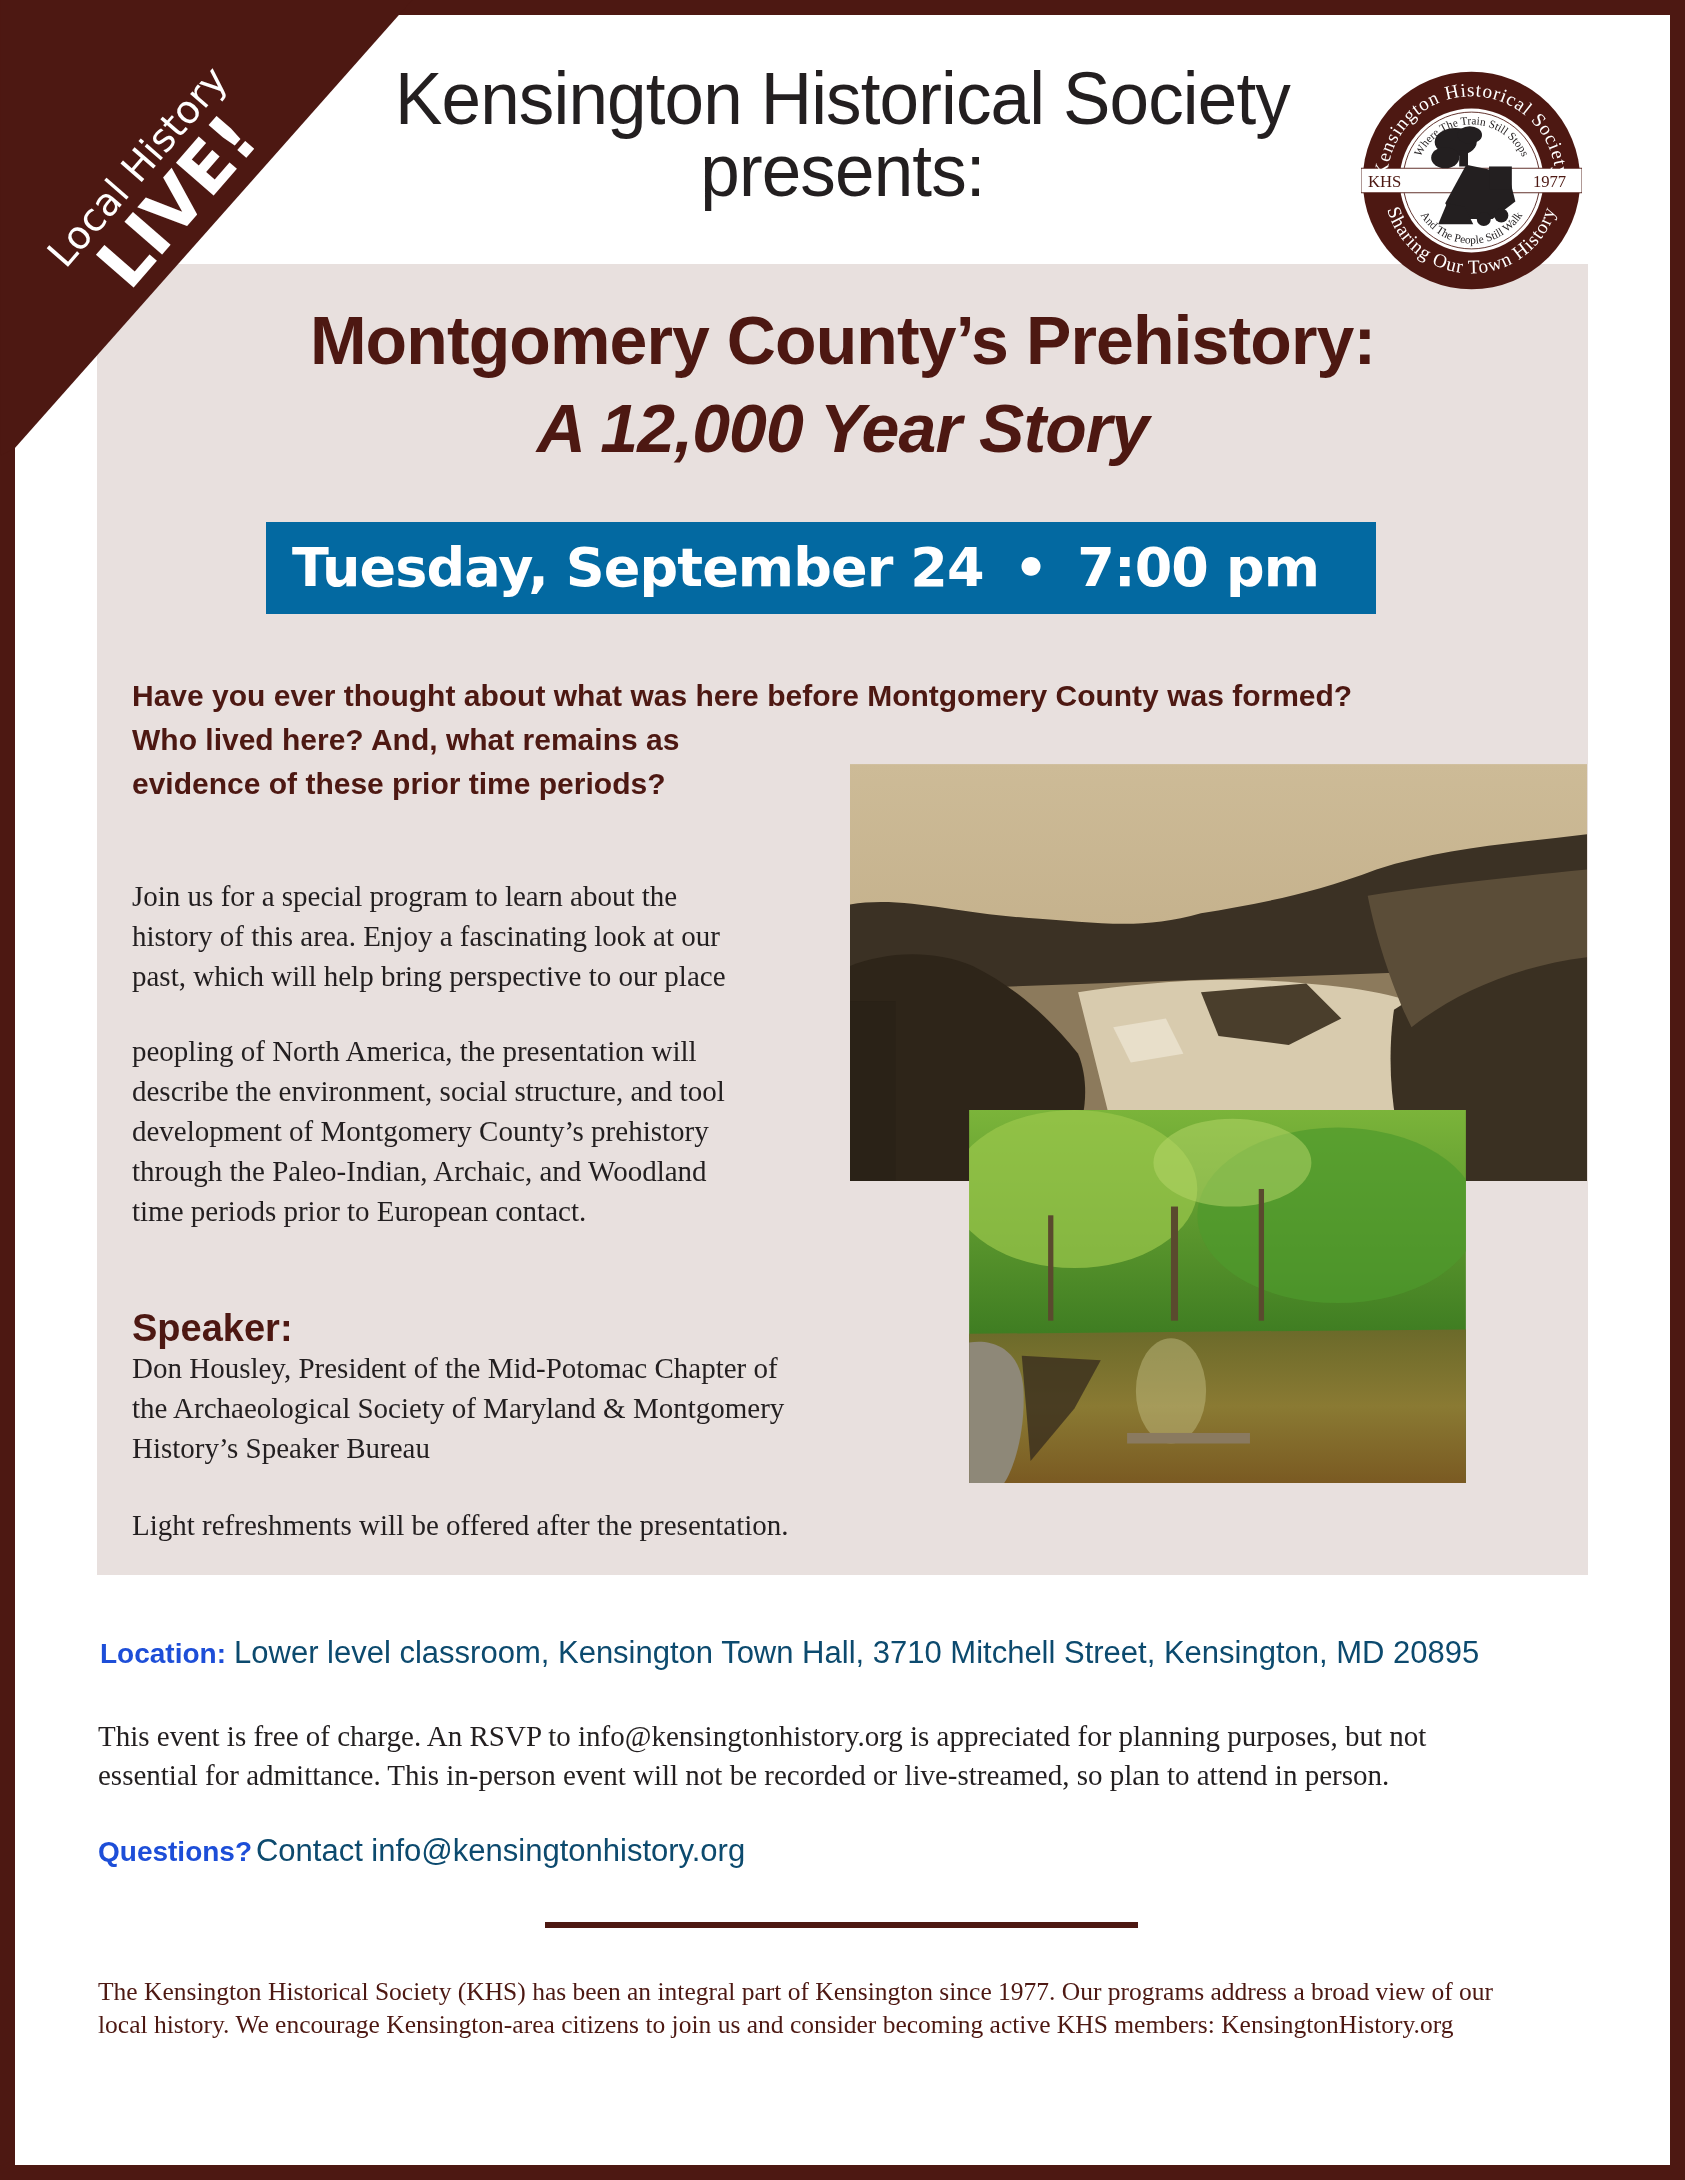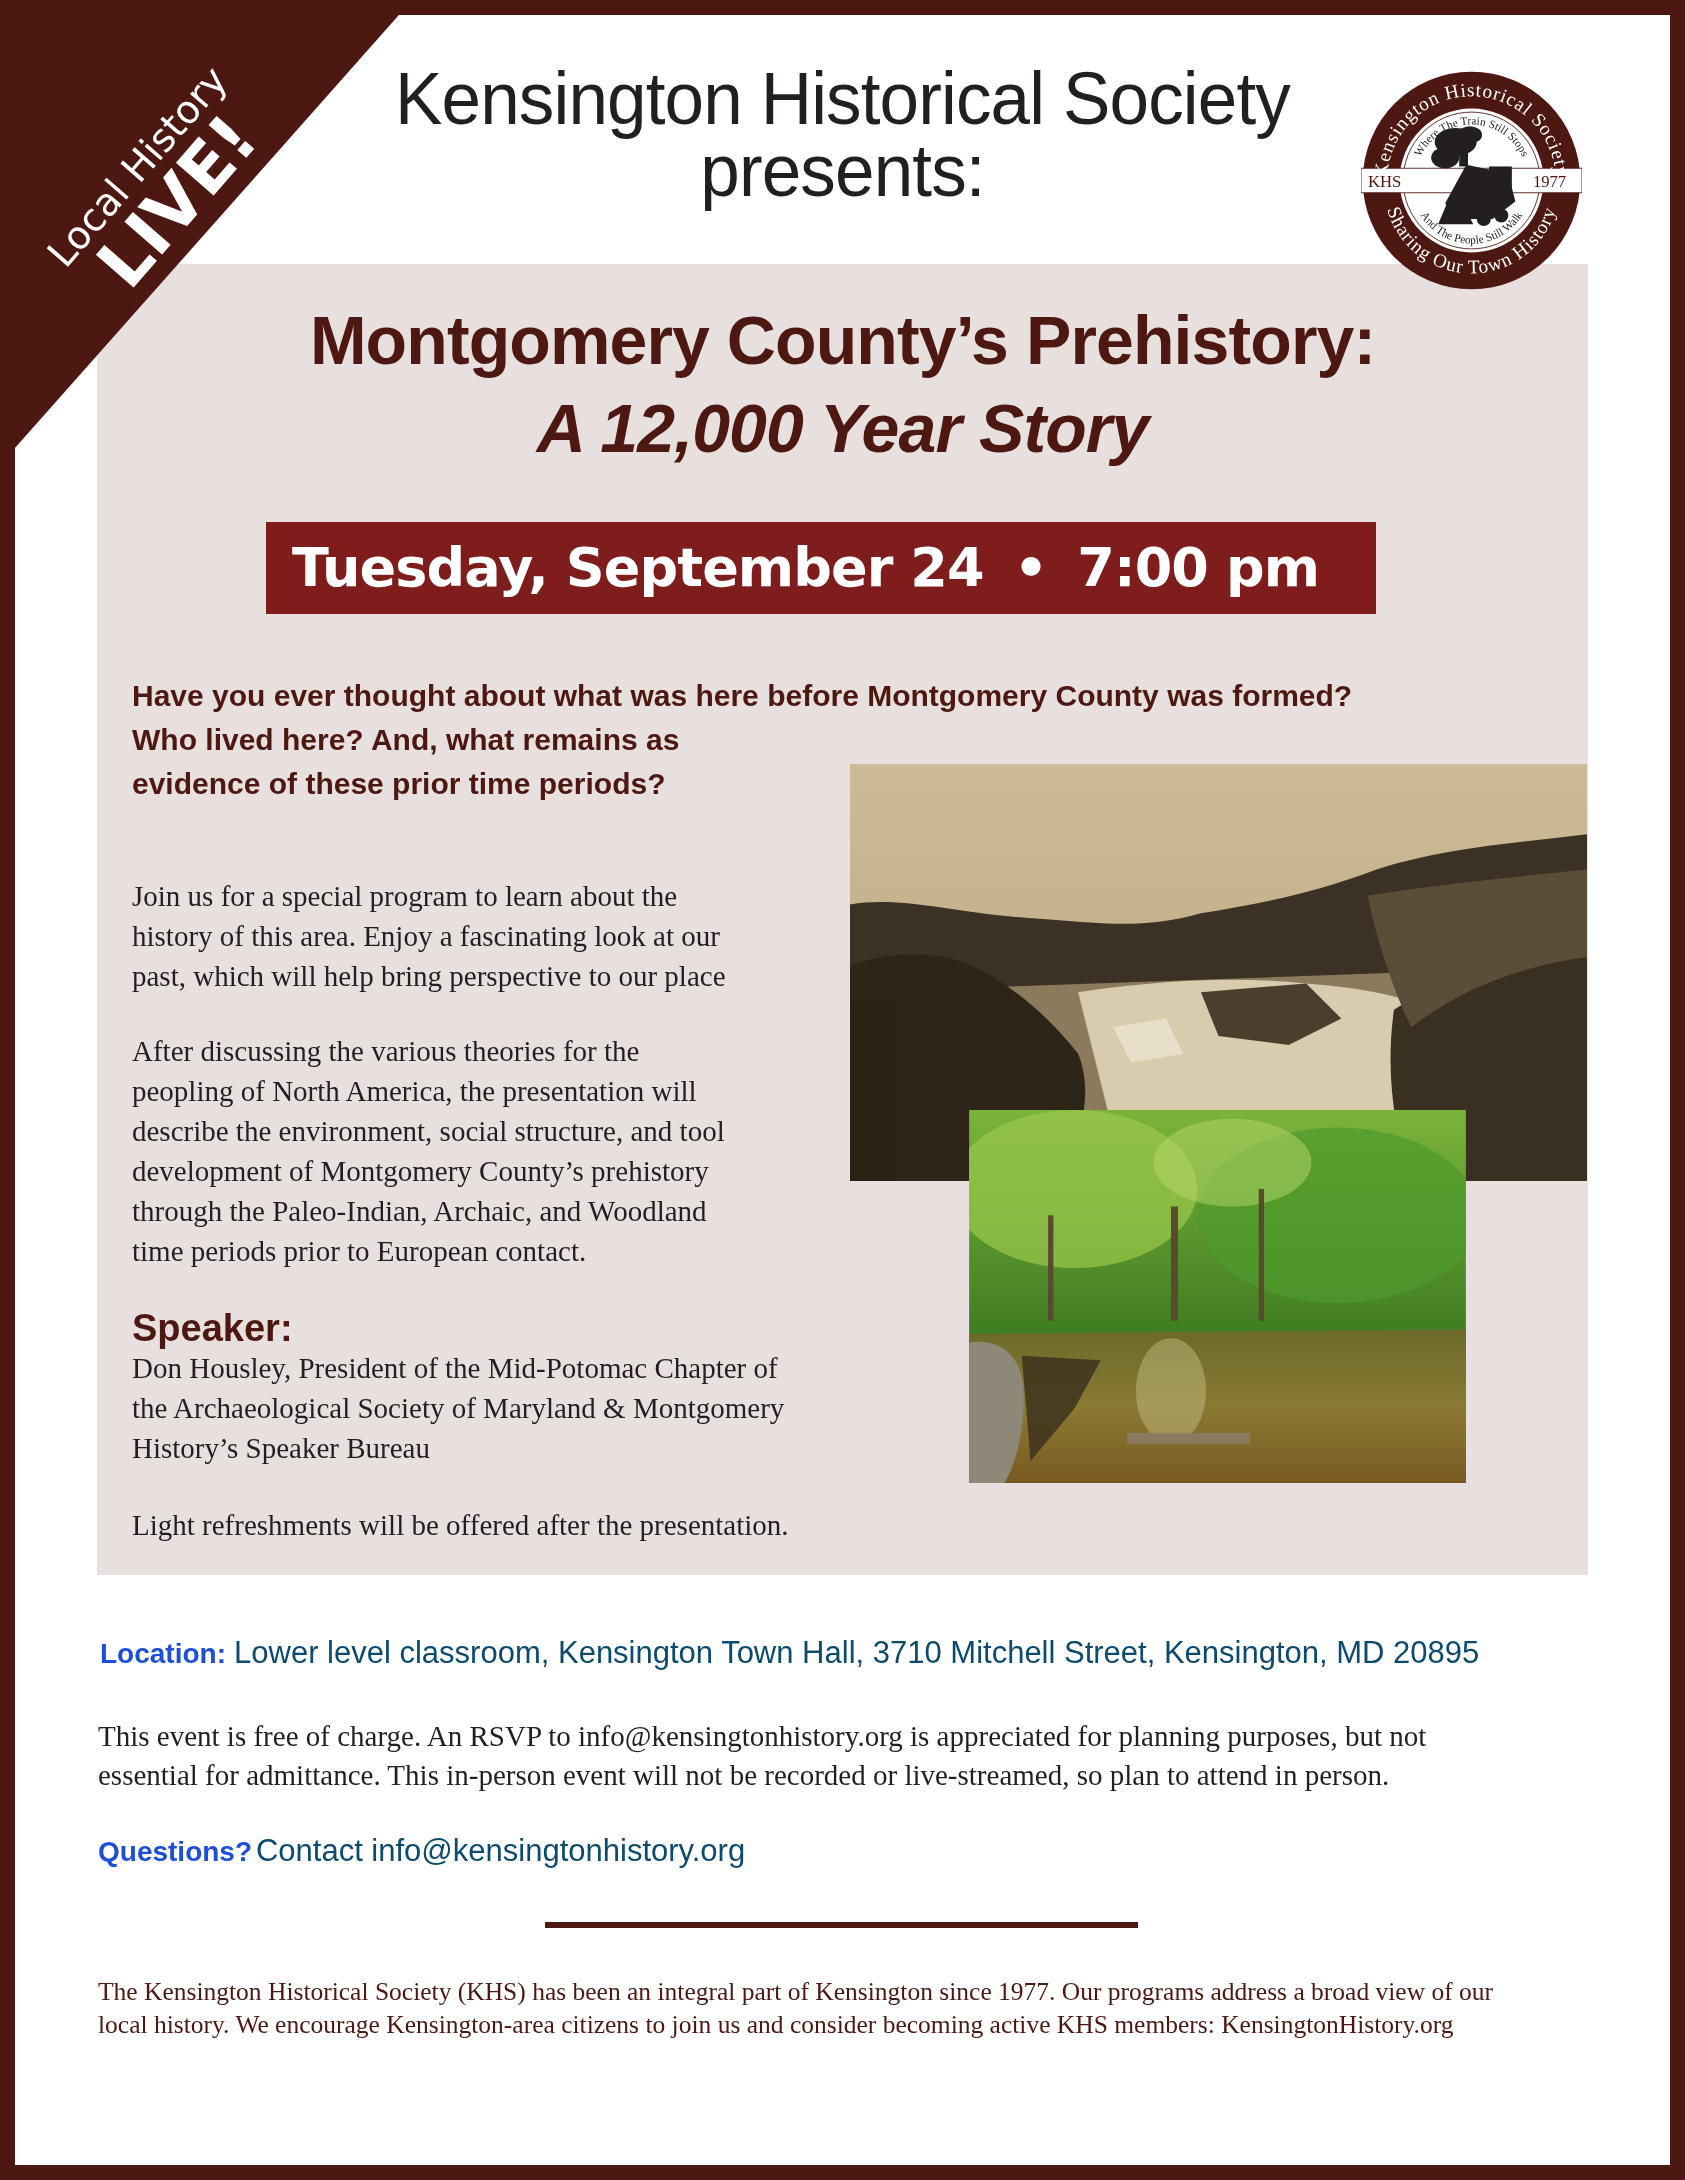--- a/index.html
+++ b/index.html
@@ -16,21 +16,21 @@
 
   .logo { position: absolute; left: 1361px; top: 70px; width: 221px; height: 221px; z-index: 3; }
 
   .content-box { position: absolute; left: 97px; top: 264px; width: 1491px; height: 1311px; background: #e8e0de; }
 
   .event-title { position: absolute; left: 97px; top: 298px; width: 1491px; text-align: center; color: #4d1812;
     font-family: "Liberation Sans", sans-serif; font-weight: bold; font-size: 68px; line-height: 84px; letter-spacing: -0.9px; }
   .event-subtitle { position: absolute; left: 97px; top: 386px; width: 1491px; text-align: center; color: #4d1812;
     font-family: "Liberation Sans", sans-serif; font-weight: bold; font-style: italic; font-size: 68px; line-height: 84px; letter-spacing: -0.9px; }
 
-  .date-bar { position: absolute; left: 266px; top: 522px; width: 1110px; height: 92px; background: #7f1d1d; color: #ffffff;
+  .date-bar { position: absolute; left: 266px; top: 522px; width: 1110px; height: 92px; background: #0369a1; color: #ffffff;
     font-family: "DejaVu Sans", sans-serif; font-weight: bold; font-size: 54px; line-height: 92px; padding-left: 26px; white-space: nowrap; letter-spacing: -0.9px; }
   .date-bar .sep { display: inline-block; margin: 0 30px; }
 
   .lead { position: absolute; left: 132px; top: 674px; width: 1369px; color: #4d1812; font-family: "Liberation Sans", sans-serif;
     font-weight: bold; font-size: 30px; line-height: 44px; }
   .lead .l { display: block; white-space: nowrap; }
 
   .body-text { position: absolute; left: 132px; width: 729px; color: #231f20; font-family: "Liberation Serif", serif; font-size: 29px; line-height: 40px; }
   .p1 { top: 832px; margin-top: 44px; }
   .p2 { top: 1031px; }
@@ -123,21 +123,20 @@
   <span class="l">evidence of these prior time periods?</span>
 </div>
 
 <div class="body-text p1">
   <div>Join us for a special program to learn about the</div>
   <div>history of this area. Enjoy a fascinating look at our</div>
   <div>past, which will help bring perspective to our place</div>
 </div>
 
 <div class="body-text p2">
-  <div>After discussing the various theories for the</div>
   <div>peopling of North America, the presentation will</div>
   <div>describe the environment, social structure, and tool</div>
   <div>development of Montgomery County’s prehistory</div>
   <div>through the Paleo-Indian, Archaic, and Woodland</div>
   <div>time periods prior to European contact.</div>
 </div>
 
 <div class="speaker">
   <span class="speaker-label">Speaker:</span>
   <span class="speaker-text">Don Housley, President of the Mid-Potomac Chapter of</span>

